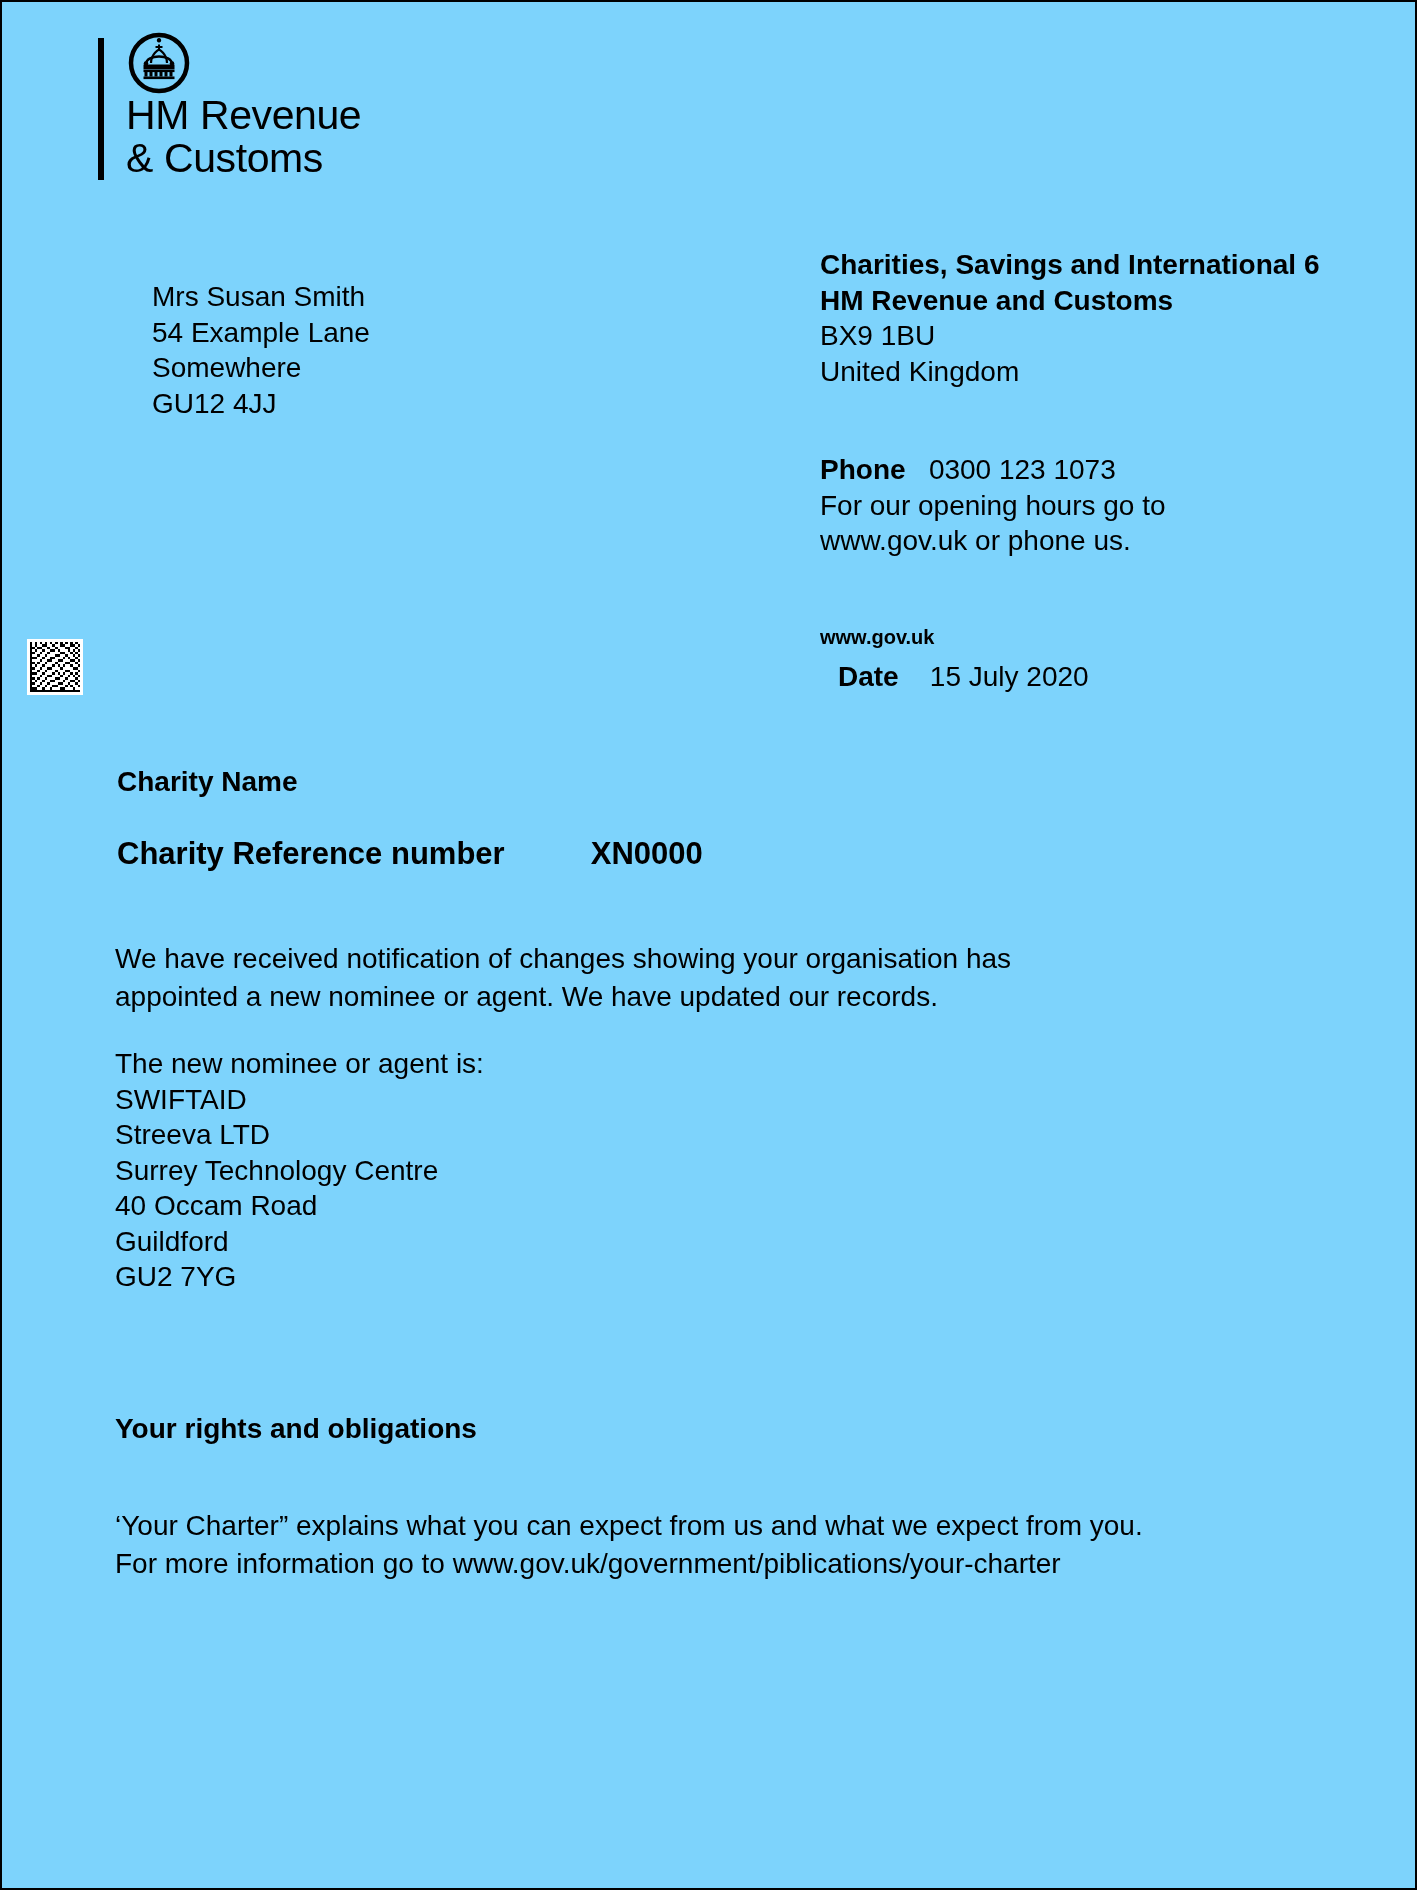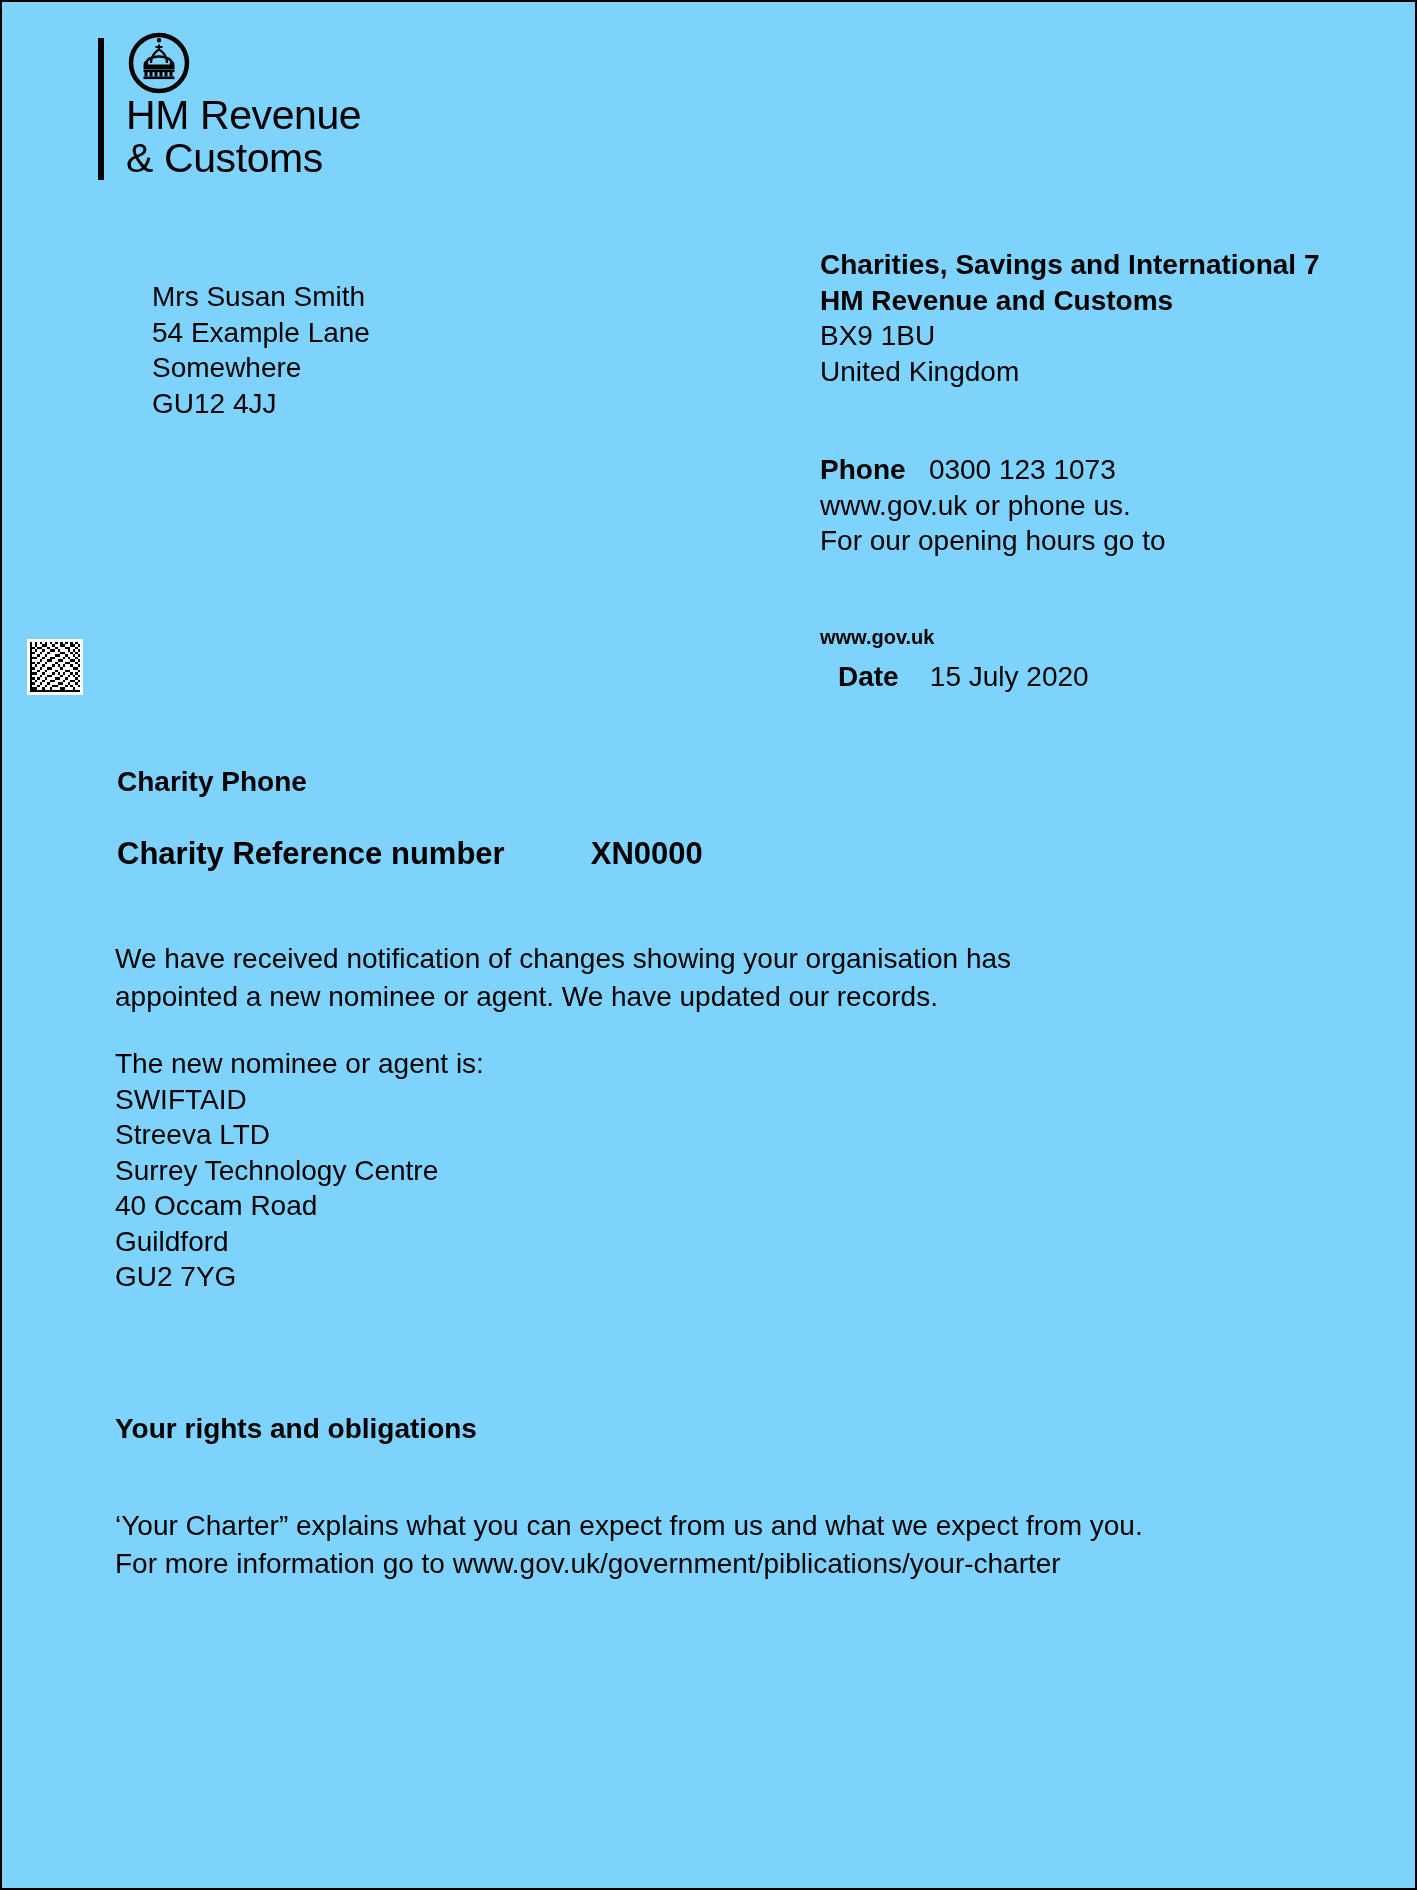--- a/index.html
+++ b/index.html
@@ -202,30 +202,30 @@
     <div id="logo-text">HM Revenue
 &amp; Customs</div>
   </div>
 
   <div id="recipient-address">Mrs Susan Smith
 54 Example Lane
 Somewhere
 GU12 4JJ</div>
 
   <div id="office-address">
-    <div class="office-line bold">Charities, Savings and International 7</div>
+    <div class="office-line bold">Charities, Savings and International 6</div>
     <div class="office-line bold">HM Revenue and Customs</div>
     <div class="office-line">BX9 1BU</div>
     <div class="office-line">United Kingdom</div>
   </div>
 
   <div id="contact-block">
     <div id="phone-line"><span id="phone-label">Phone</span>   <span id="phone-number">0300 123 1073</span></div>
+    <div>For our opening hours go to</div>
     <div>www.gov.uk or phone us.</div>
-    <div>For our opening hours go to</div>
   </div>
 
   <div id="weburl-line">www.gov.uk</div>
 
   <div id="date-line"><span id="date-label">Date</span>    <span id="date-value">15 July 2020</span></div>
 
   <div id="barcode">
     <svg viewBox="0 0 22 22" width="56" height="56" shape-rendering="crispEdges" aria-hidden="true">
       <rect x="0" y="0" width="22" height="22" fill="#fff"></rect>
 
@@ -377,21 +377,21 @@
           <rect x="3" y="19" width="1" height="1"></rect>
         <rect x="6" y="19" width="1" height="1"></rect>
           <rect x="9" y="19" width="1" height="1"></rect>
         <rect x="13" y="19" width="1" height="1"></rect>
           <rect x="14" y="19" width="1" height="1"></rect>
         <rect x="18" y="19" width="1" height="1"></rect>
       </g>
     </svg>
   </div>
 
-  <div id="charity-name">Charity Phone</div>
+  <div id="charity-name">Charity Name</div>
   <div id="charity-ref"><span>Charity Reference number</span>          <span>XN0000</span></div>
 
   <div id="body-para-1">We have received notification of changes showing your organisation has appointed a new nominee or agent. We have updated our records.</div>
   <div id="nominee-block">The new nominee or agent is:
 SWIFTAID
 Streeva LTD
 Surrey Technology Centre
 40 Occam Road
 Guildford
 GU2  7YG</div>

